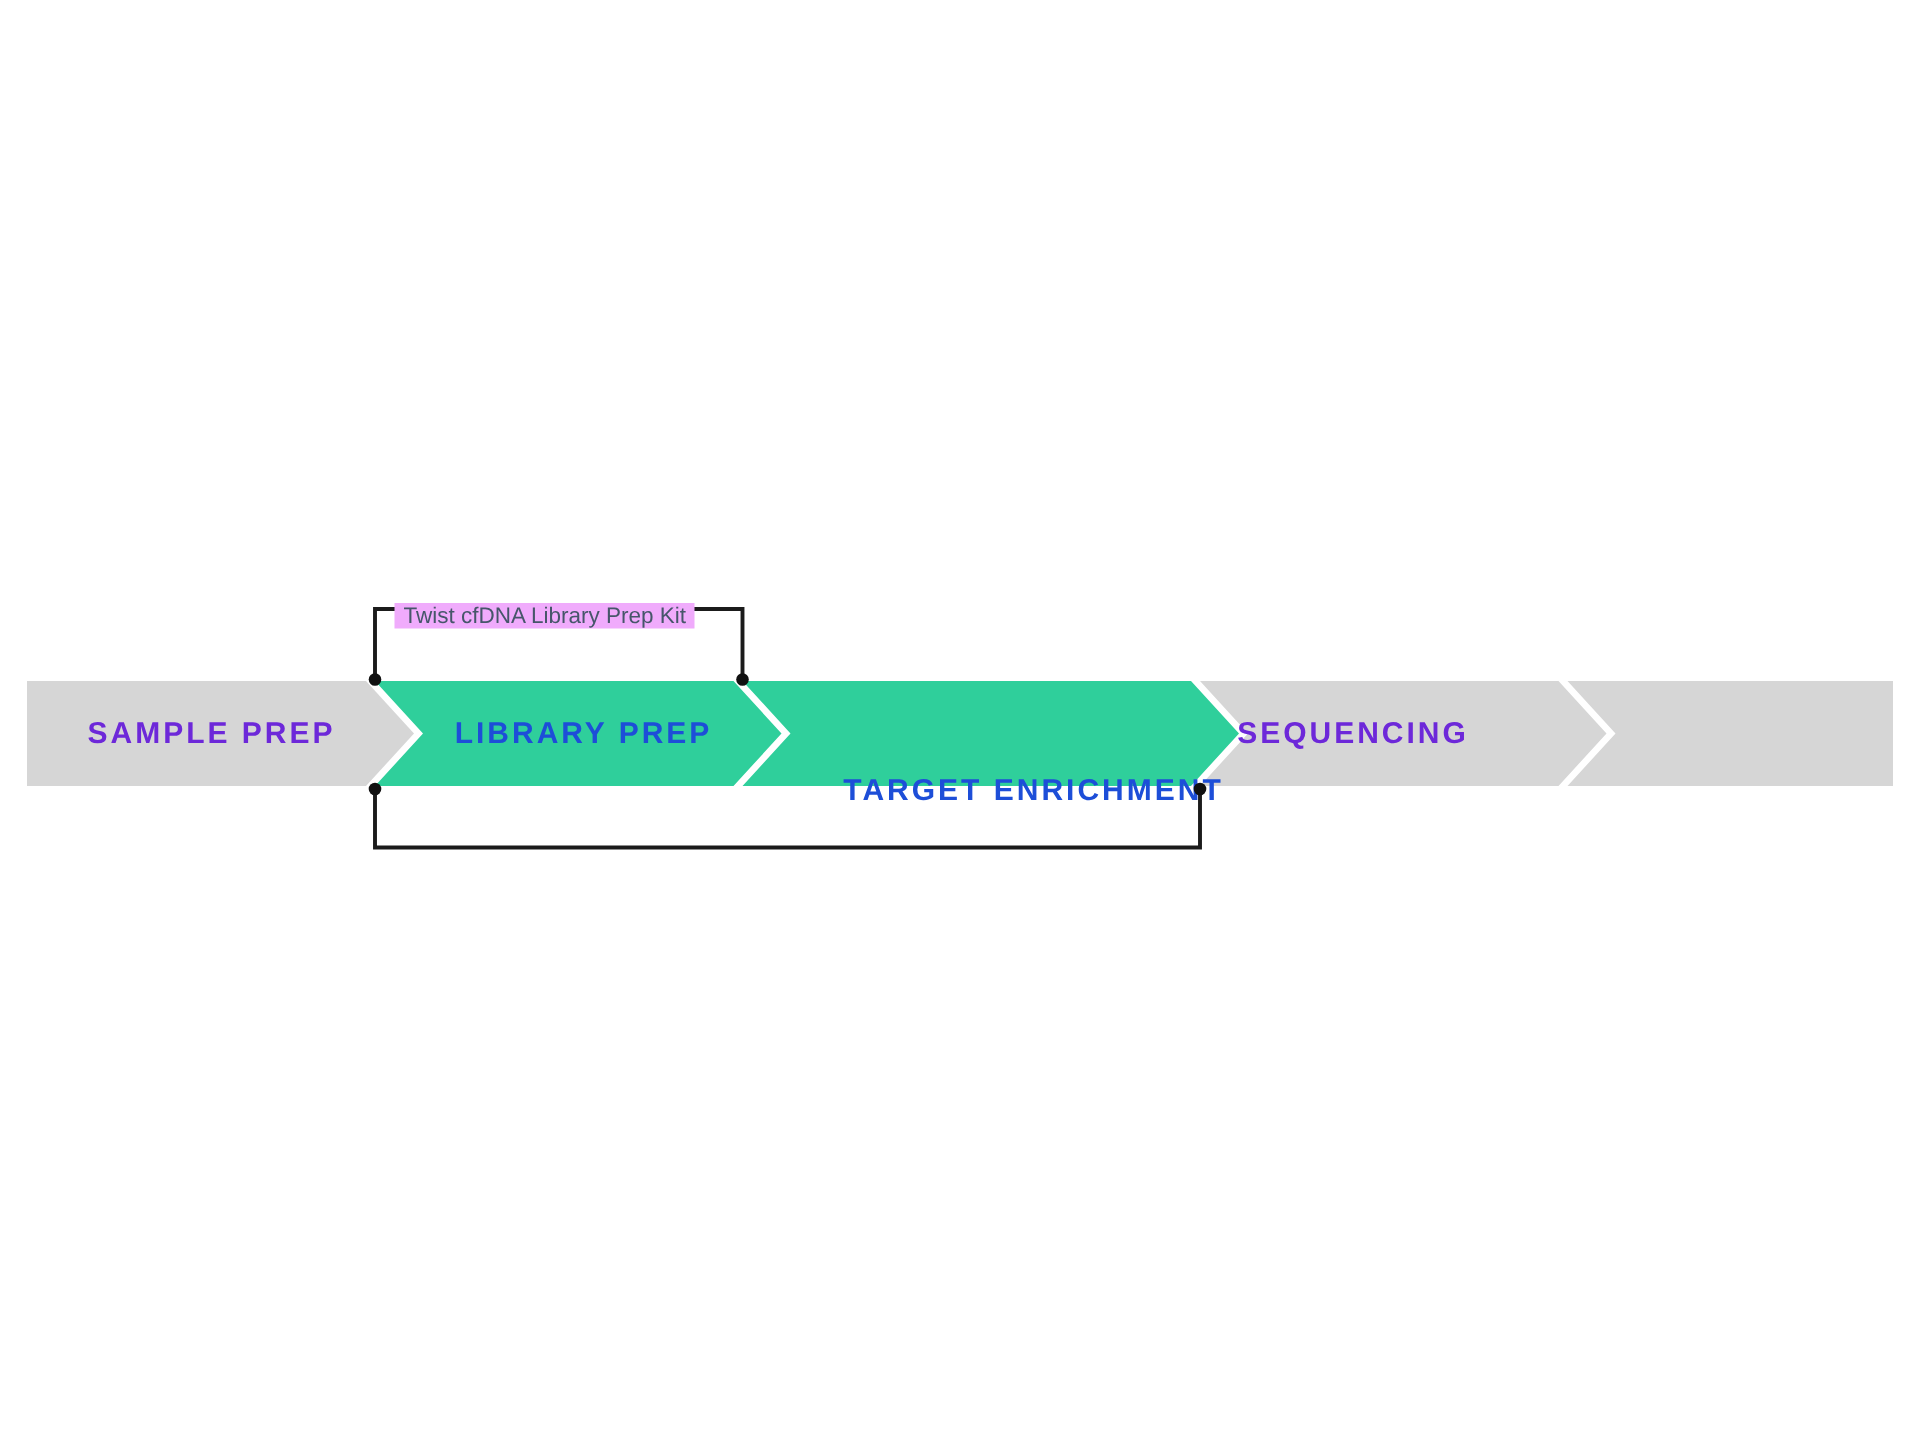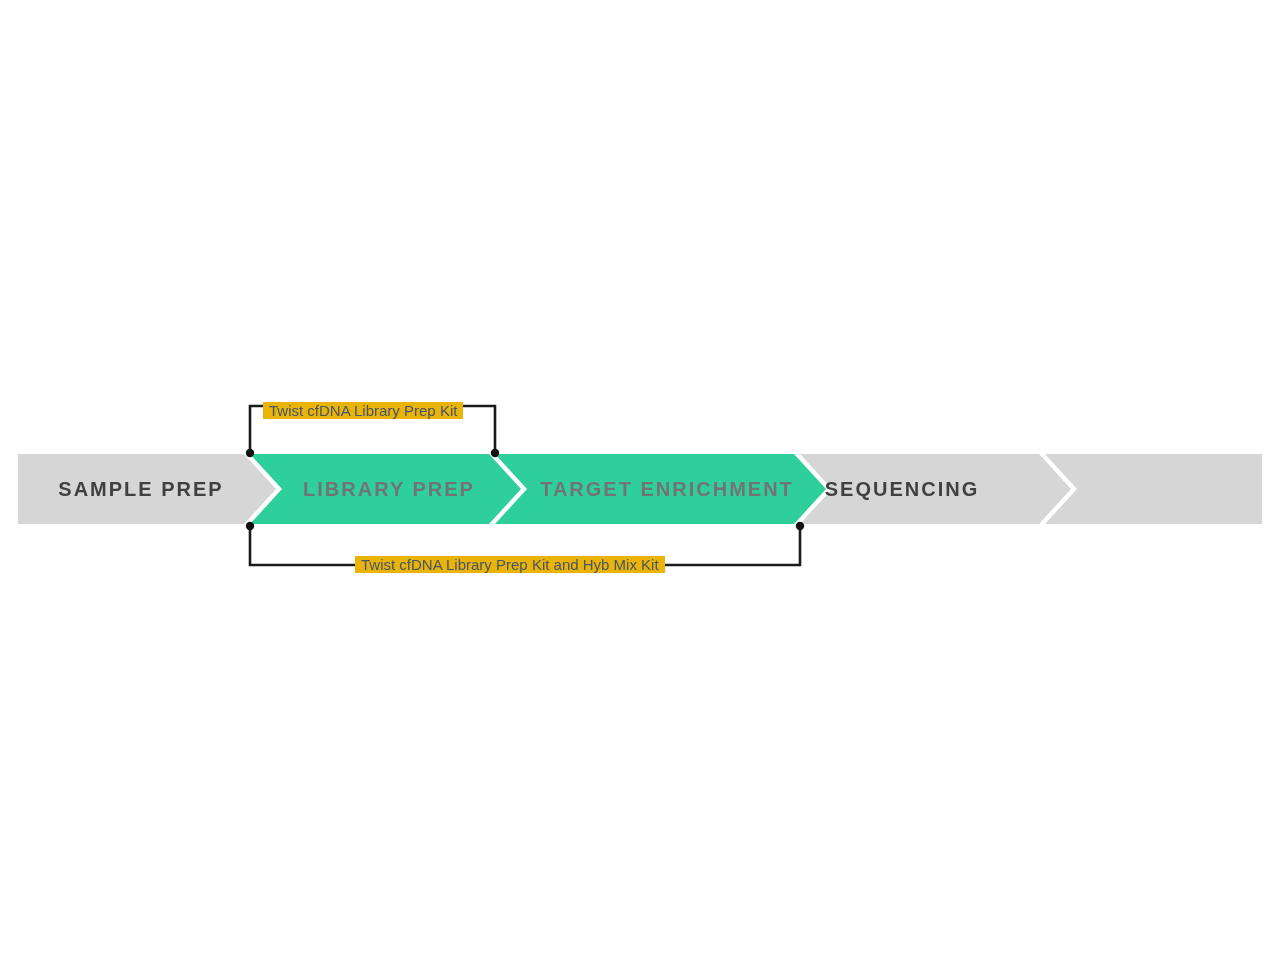--- a/index.html
+++ b/index.html
@@ -43,36 +43,36 @@
 
   .segment-label {
     font-family: "Liberation Sans", sans-serif;
     font-weight: bold;
     font-size: 20px;
     letter-spacing: 2.0px;
     white-space: nowrap;
     user-select: none;
   }
 
-  .seg-inactive .segment-label { color: #404040; }
-  .seg-active   .segment-label { color: #737373; }
+  .seg-inactive .segment-label { color: #6d28d9; }
+  .seg-active   .segment-label { color: #1d4ed8; }
 
   
   .bracket-group {
     position: absolute;
     left: 0;
     top: 0;
   }
   .bracket-label {
     position: absolute;
     font-family: "Liberation Sans", sans-serif;
     font-size: 15px;
     color: #46566a;
     white-space: nowrap;
-    background: #eab308;
+    background: #f0abfc;
     padding: 0 6px;
     user-select: none;
   }
   .bracket-label.top-label {
     left: 263px;
     top: 402px;
   }
   .bracket-label.bottom-label {
     left: 355px;
     top: 556px;
@@ -96,21 +96,21 @@
     <path d="M 1027 0 L 1244 0 L 1244 70 L 1027 70 L 1059 35 Z" fill="#d6d6d6"></path>
   </svg>
 
   <div class="process-bar" style="pointer-events:none;">
     <div class="segment seg-inactive" style="left:0px; width:246px; pointer-events:auto;">
       <span class="segment-label">SAMPLE PREP</span>
     </div>
     <div class="segment seg-active" style="left:248px; width:246px; pointer-events:auto;">
       <span class="segment-label">LIBRARY PREP</span>
     </div>
-    <div class="segment seg-active" style="left:496px; width:306px; pointer-events:auto;">
+    <div class="segment seg-active" style="left:518px; width:306px; pointer-events:auto;margin-top:38px;">
       <span class="segment-label">TARGET ENRICHMENT</span>
     </div>
     <div class="segment seg-inactive" style="left:761px; width:246px; pointer-events:auto;">
       <span class="segment-label">SEQUENCING</span>
     </div>
   </div>
 
   <svg class="bracket-group" width="1280" height="960" viewBox="0 0 1280 960" xmlns="http://www.w3.org/2000/svg" aria-hidden="true" style="pointer-events:none;">
 
     <g>
@@ -121,15 +121,14 @@
 
     <g>
       <path d="M 250 525 L 250 565 L 800 565 L 800 525" fill="none" stroke="#1b1b1b" stroke-width="2.6" stroke-linecap="butt" stroke-linejoin="miter"></path>
       <circle cx="250" cy="526" r="4.2" fill="#111111"></circle>
       <circle cx="800" cy="526" r="4.2" fill="#111111"></circle>
     </g>
   </svg>
 
   <div class="bracket-label top-label">Twist cfDNA Library Prep Kit</div>
 
-  <div class="bracket-label bottom-label">Twist cfDNA Library Prep Kit and Hyb Mix Kit</div>
 
 </div>
 
 </body></html>

